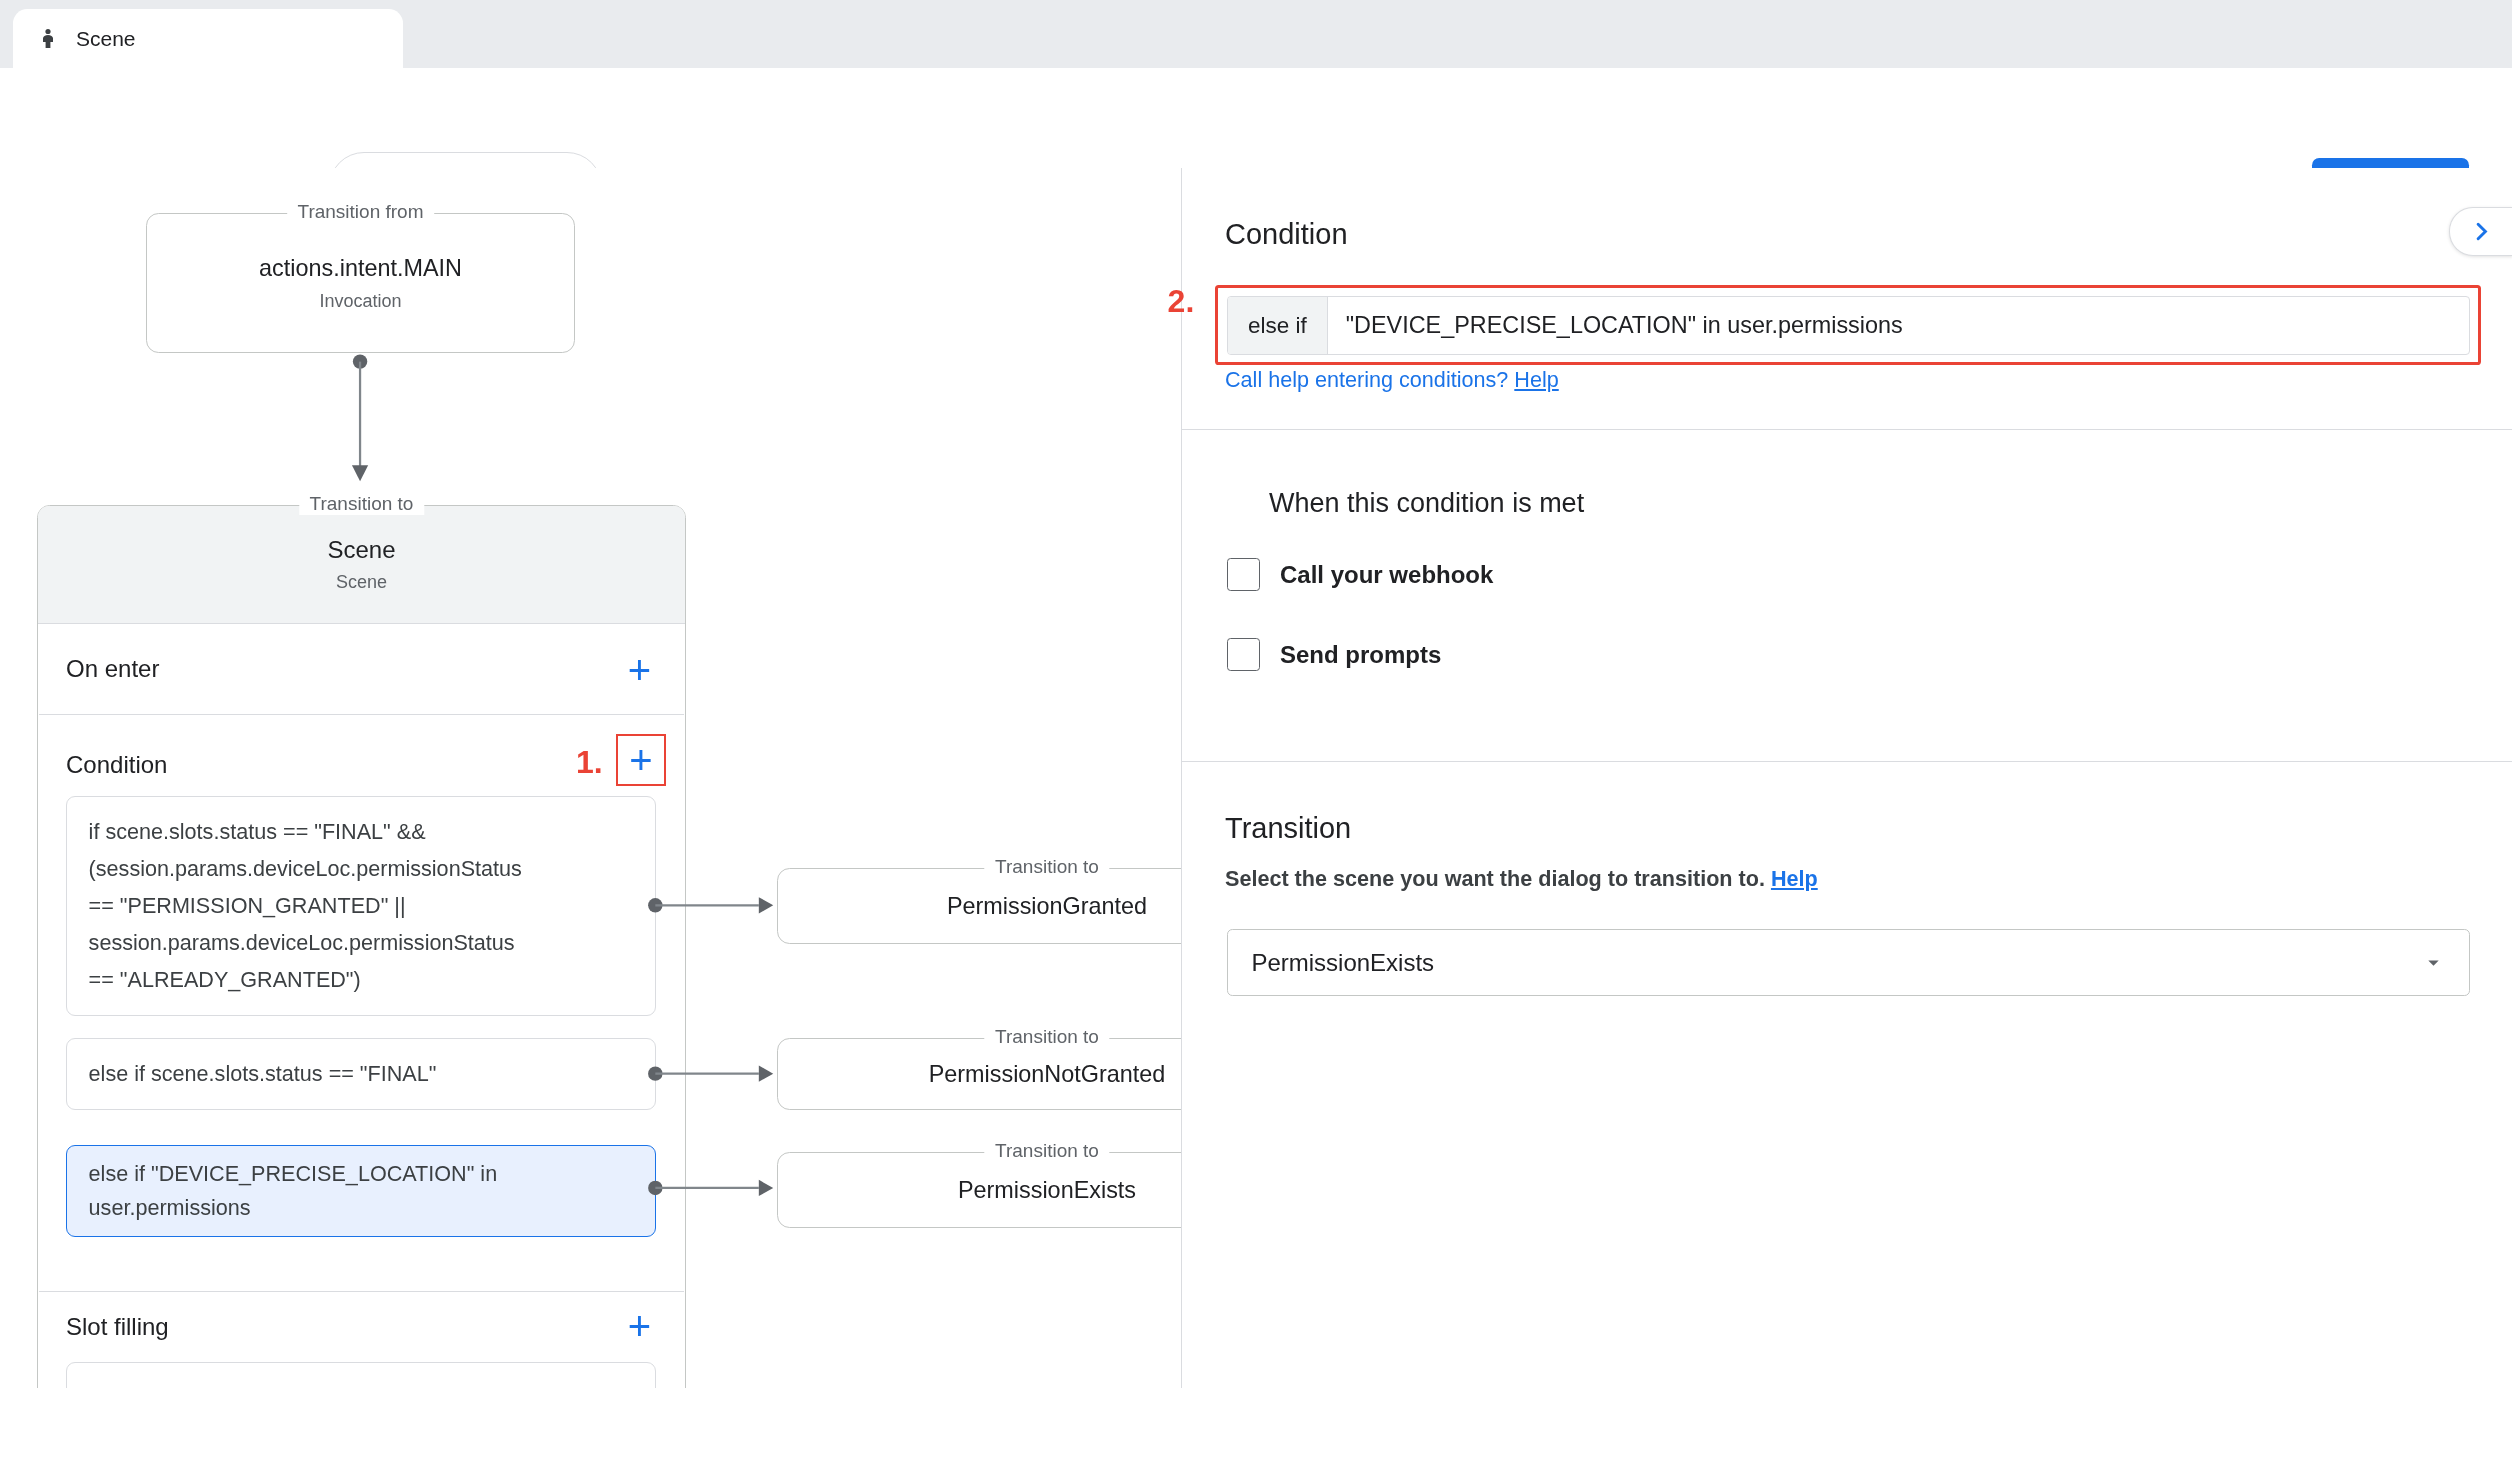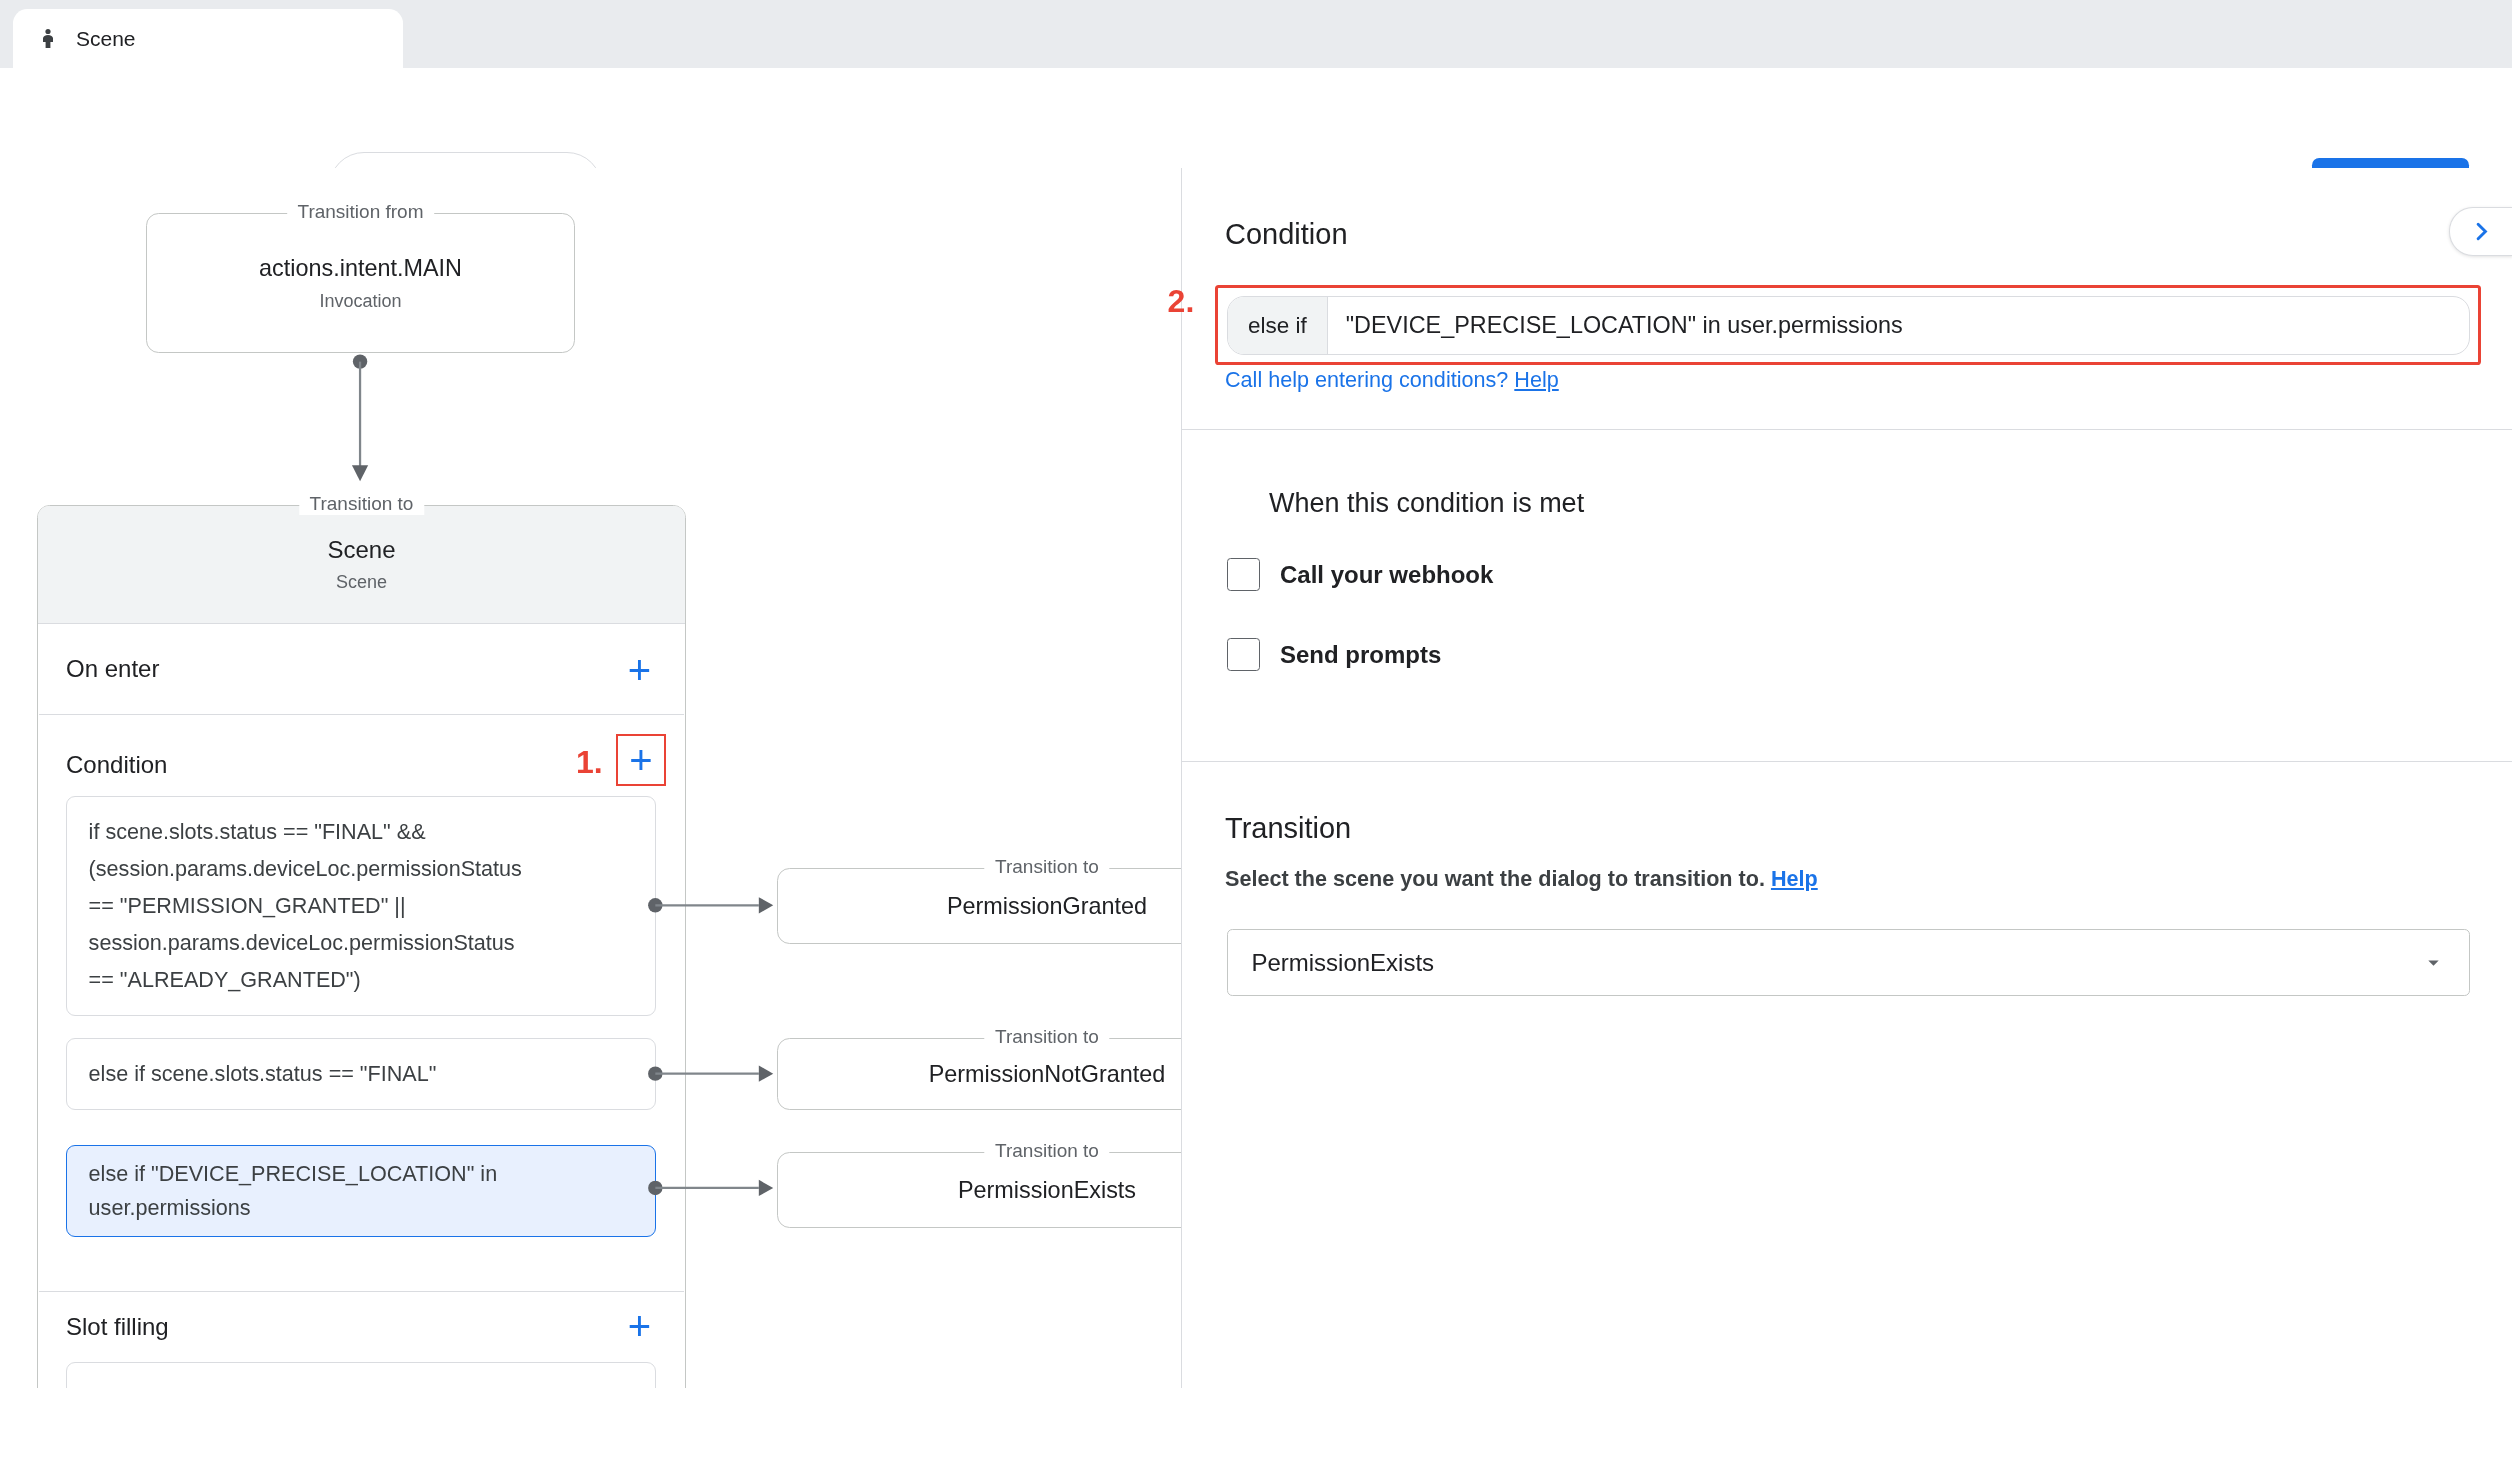--- a/index.html
+++ b/index.html
@@ -117,21 +117,21 @@
     border-radius: 24px 0 0 24px; box-shadow: 0 0.9px 3.6px rgba(0,0,0,0.12);
     display: flex; align-items: center; justify-content: center; cursor: pointer;
   }
   .step2 { position: absolute; left: -14.4px; top: 115px; font-size: 32px; }
   .red-outline {
     position: absolute; left: 33px; top: 117px; width: 1266px; height: 80px;
     border: 3.6px solid #ea4335; border-radius: 3.6px;
   }
   .cond-editor {
     position: absolute; left: 45px; top: 128px; width: 1243px; height: 59px;
-    border: 0.9px solid #dadce0; border-radius: 17px; display: flex; overflow: hidden; background: #fff;
+    border: 0.9px solid #dadce0; border-radius: 4px; display: flex; overflow: hidden; background: #fff;
   }
   .else-chip {
     background: #f1f3f4; border-right: 0.9px solid #dadce0; padding: 0 20px;
     display: flex; align-items: center; font-size: 22.5px; color: #202124;
   }
   .cond-value { flex: 1; display: flex; align-items: center; padding: 0 18px; font-size: 23.4px; color: #202124; cursor: text; }
   .help-line { position: absolute; left: 43px; top: 199px; font-size: 21.6px; color: #1a73e8; }
   .help-line a, .inline-link { color: #1a73e8; text-decoration: underline; cursor: pointer; }
   .panel-divider { position: absolute; left: 0; width: 1331px; height: 0.9px; background: #dadce0; }
   .when-heading { position: absolute; left: 43px; top: 320px; font-size: 27px; color: #202124; margin-left: 44px; }

